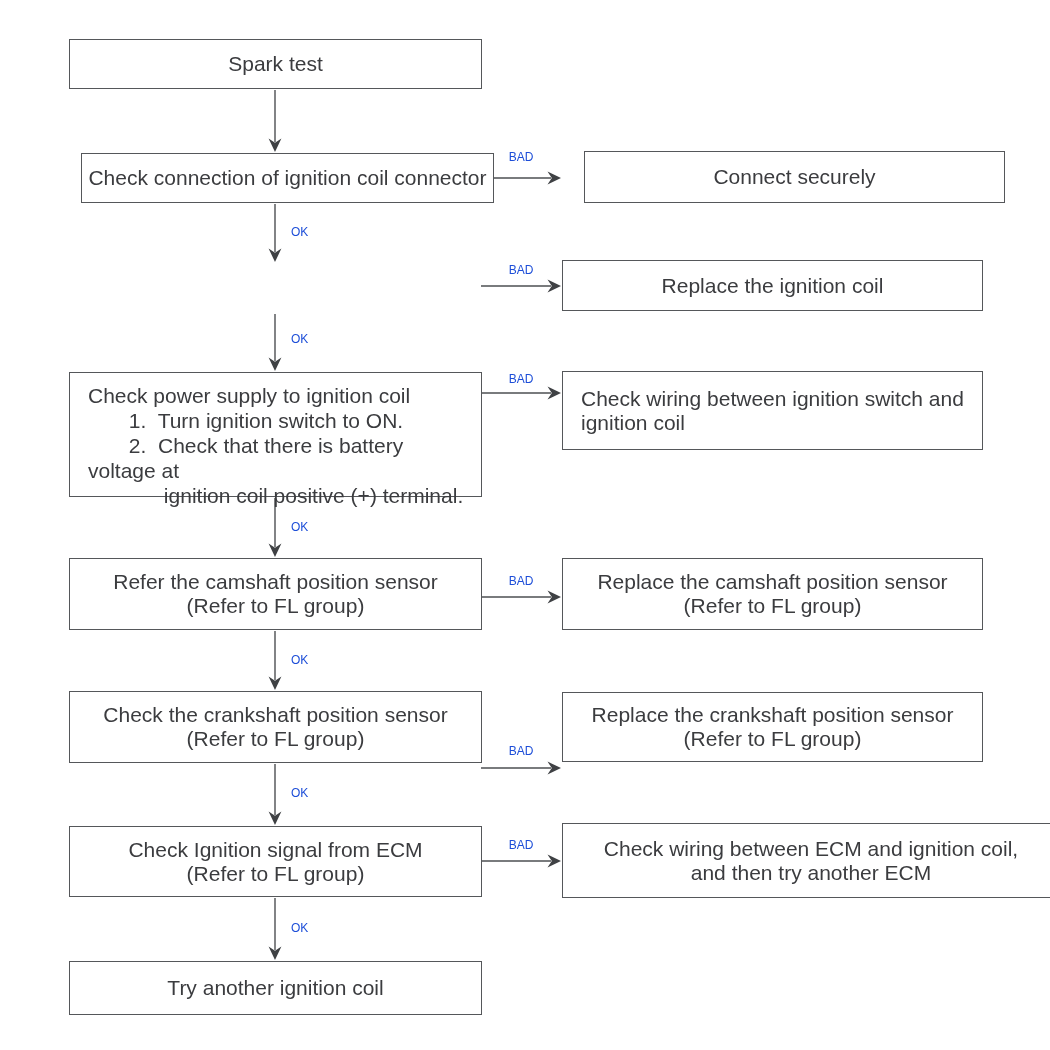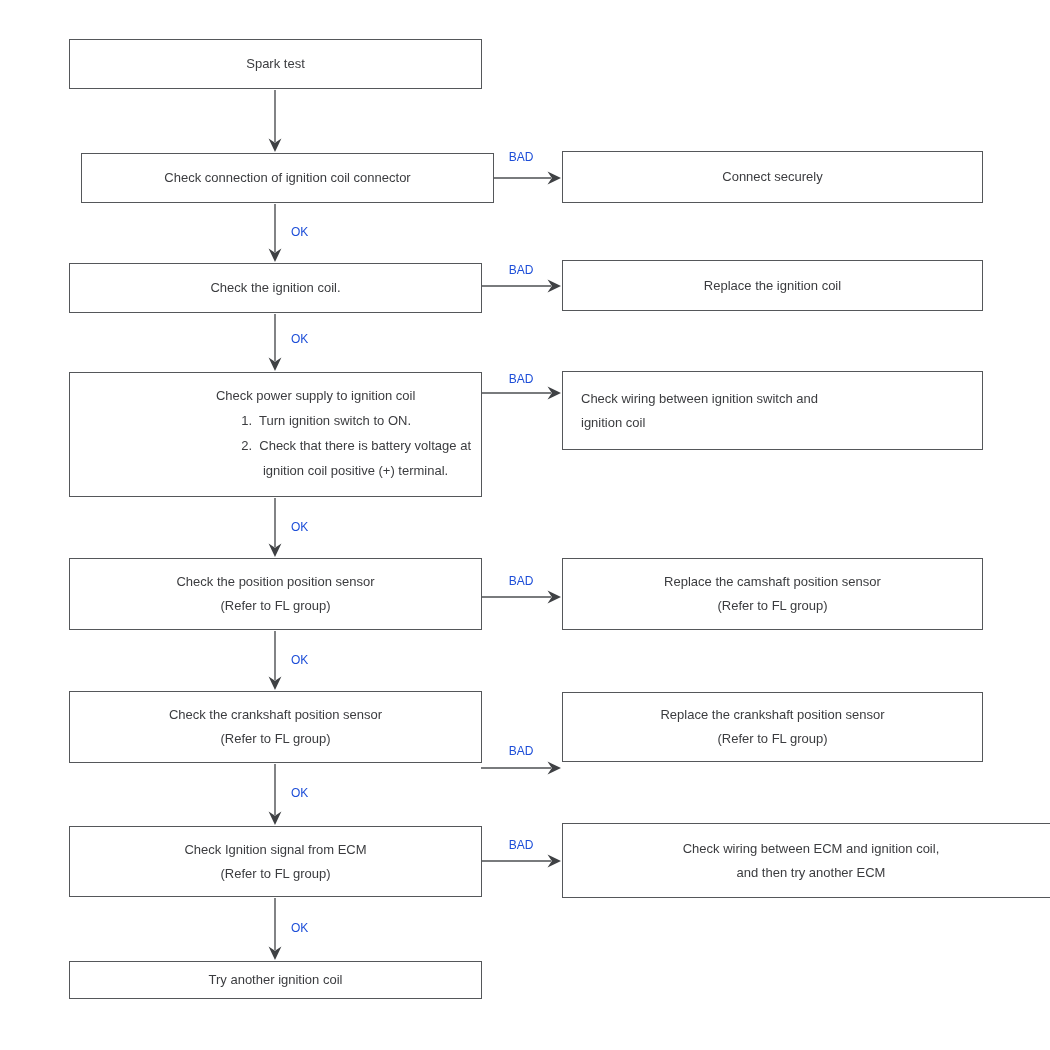--- a/index.html
+++ b/index.html
@@ -23,21 +23,21 @@
   }
   .box {
     position: absolute;
     box-sizing: border-box;
     border: 1.5px solid #55575a;
     background: #ffffff;
     display: flex;
     align-items: center;
     justify-content: center;
     text-align: center;
-    font-size: 13px;
+    font-size: 21px;
     line-height: 24px;
     color: #3b3c3f;
     white-space: pre-line;
   }
   .box.align-left {
     justify-content: flex-start;
     text-align: left;
     padding-left: 18px;
     padding-right: 12px;
   }
@@ -102,51 +102,48 @@
   </svg>
 
   <div class="box" style="left:69px; top:39px; width:413px; height:50px;">
     <span>Spark test</span>
   </div>
 
   <div class="box" style="left:69px; top:153px; width:413px; height:50px;margin-left:12px;">
     <span>Check connection of ignition coil connector</span>
   </div>
 
-  <div class="box" style="left:69px; top:263px; width:413px; height:50px;">
-    <span>Check the ignition coil.</span>
-  </div>
 
   <div class="box listbox" style="left:69px; top:372px; width:413px; height:125px;">
     <span>Check power supply to ignition coil
        1.  Turn ignition switch to ON.
        2.  Check that there is battery voltage at
              ignition coil positive (+) terminal.</span>
   </div>
 
   <div class="box" style="left:69px; top:558px; width:413px; height:72px;">
-    <span>Check the position position sensor
+    <span>Refer the camshaft position sensor
 (Refer to FL group)</span>
   </div>
 
   <div class="box" style="left:69px; top:691px; width:413px; height:72px;">
     <span>Check the crankshaft position sensor
 (Refer to FL group)</span>
   </div>
 
   <div class="box" style="left:69px; top:826px; width:413px; height:71px;">
     <span>Check Ignition signal from ECM
 (Refer to FL group)</span>
   </div>
 
-  <div class="box" style="left:69px; top:961px; width:413px; height:38px;">
+  <div class="box" style="left:69px; top:961px; width:413px; height:54px;">
     <span>Try another ignition coil</span>
   </div>
 
-  <div class="box" style="left:562px; top:151px; width:421px; height:52px;">
+  <div class="box" style="left:584px; top:151px; width:421px; height:52px;">
     <span>Connect securely</span>
   </div>
 
   <div class="box" style="left:562px; top:260px; width:421px; height:51px;">
     <span>Replace the ignition coil</span>
   </div>
 
   <div class="box align-left" style="left:562px; top:371px; width:421px; height:79px;">
     <span>Check wiring between ignition switch and
 ignition coil</span>

